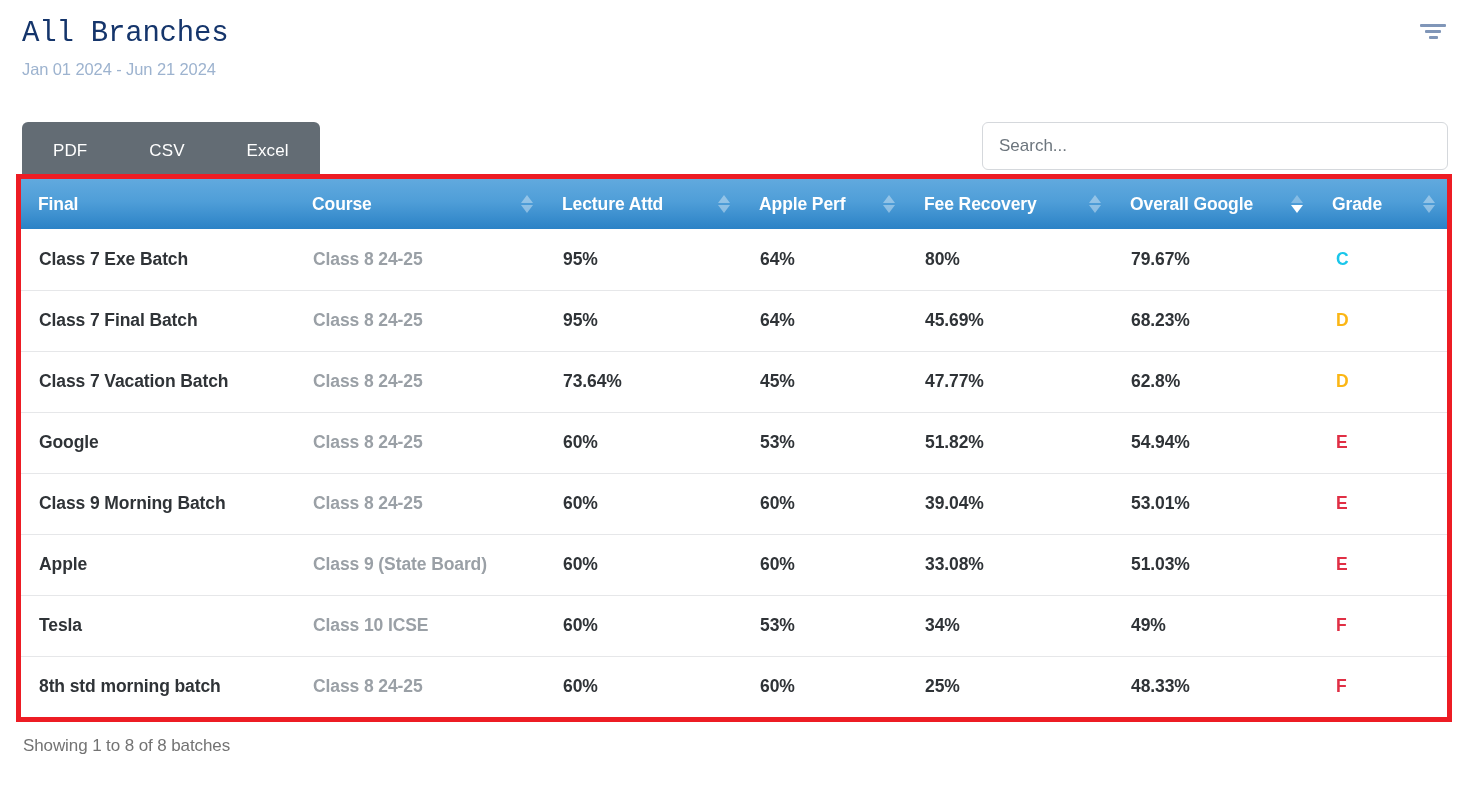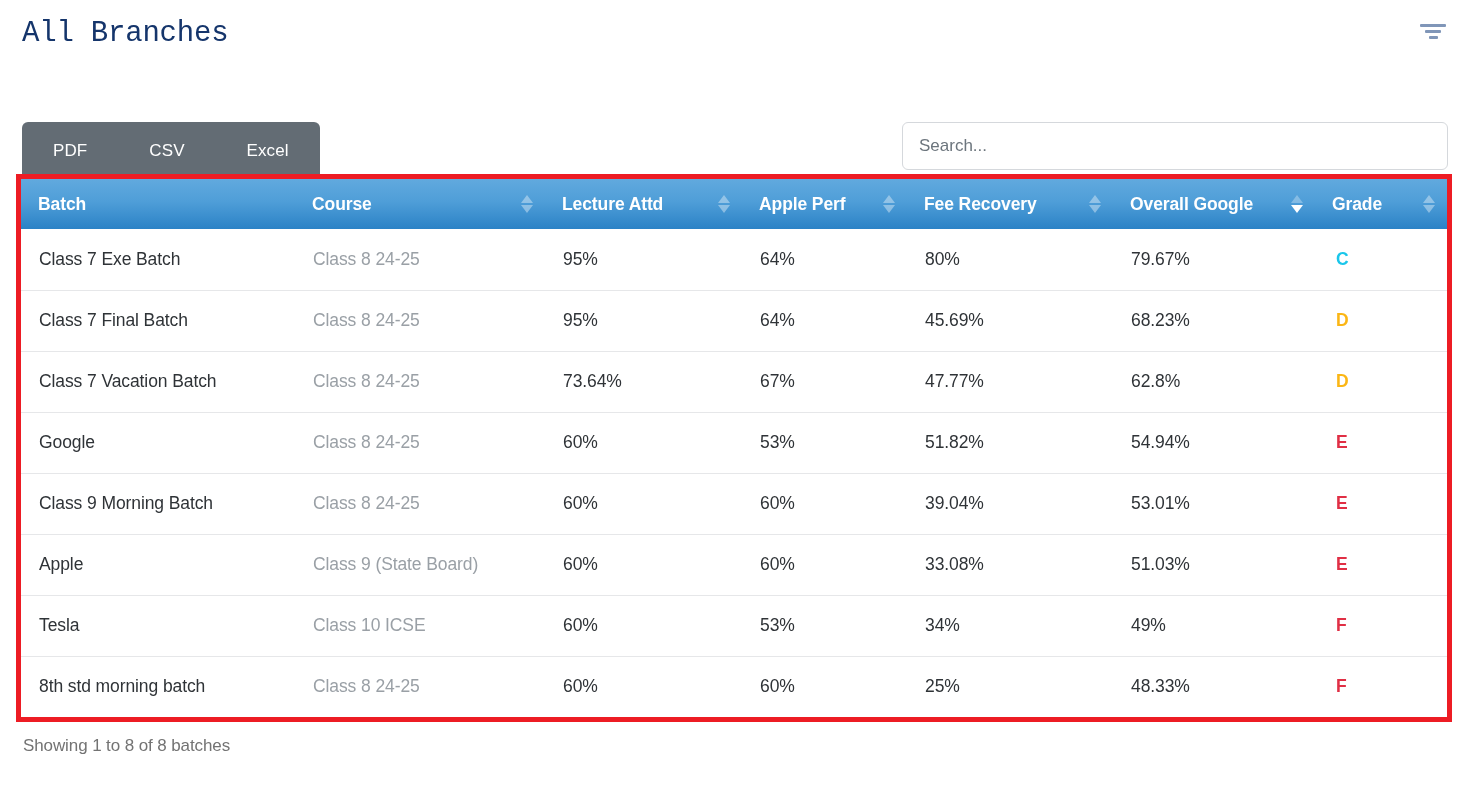--- a/index.html
+++ b/index.html
@@ -63,21 +63,21 @@
     font-size: 17px;
     font-family: "Liberation Sans", sans-serif;
     padding: 0 31px;
     cursor: pointer;
     line-height: 46px;
     letter-spacing: 0.1px;
   }
 
   .search-input {
     position: absolute; right: 0; top: 0;
-    width: 546px; height: 48px;
+    width: 466px; height: 48px;
     border: 1px solid #d5d8dc;
     border-radius: 6px;
     background: #fff;
     font-size: 17px;
     font-family: "Liberation Sans", sans-serif;
     color: #33383d;
     padding: 0 16px;
     outline: none;
   }
   .search-input::placeholder { color: #6c757d; }
@@ -134,20 +134,21 @@
 
   tbody td {
     height: 61px;
     font-size: 17.5px;
     color: #2f3337;
     padding: 0 0 0 18px;
     vertical-align: middle;
     border-top: 1px solid #e6e7e9;
     letter-spacing: -0.1px;
     background: #ffffff;
+    font-weight: bold;
   }
   tbody tr:first-child td { border-top: none; }
 
   td.col-course { color: #9aa0a6; }
   td.col-grade { font-weight: bold; padding-left: 21px; }
 
   
   col.c-batch   { width: 274px; }
   col.c-course  { width: 250px; }
   col.c-lecture { width: 197px; }
@@ -165,20 +166,21 @@
     letter-spacing: -0.1px;
   }
 </style>
 </head>
 <body>
 
 <div class="page">
 
   <div class="page-head">
     <h1 class="page-title">All Branches</h1>
+    <div class="page-subtitle">Jan 01 2024 - Jun 21 2024</div>
   </div>
 
   <button class="filter-icon-btn">
     <i></i>
     <i></i>
     <i></i>
   </button>
 
   <div class="toolbar">
     <div class="export-group">
@@ -196,21 +198,21 @@
           <col class="c-course">
           <col class="c-lecture">
         <col class="c-exam">
           <col class="c-fee">
           <col class="c-overall">
           <col class="c-grade">
       </colgroup>
       <thead>
         <tr>
           <th>
-            <span>Batch</span>
+            <span>Final</span>
           </th>
           <th>
             <span>Course</span>
             <span class="sorter">
                 <span class="car-up"></span>
                 <span class="car-dn"></span>
               </span>
           </th>
           <th>
             <span>Lecture Attd</span>
@@ -265,21 +267,21 @@
             <td class="col-lecture">95%</td>
             <td class="col-exam">64%</td>
             <td class="col-fee">45.69%</td>
             <td class="col-overall">68.23%</td>
             <td class="col-grade" style="color: rgb(251, 182, 21);">D</td>
           </tr>
           <tr>
             <td class="col-batch">Class 7 Vacation Batch</td>
             <td class="col-course">Class 8 24-25</td>
             <td class="col-lecture">73.64%</td>
-            <td class="col-exam">67%</td>
+            <td class="col-exam">45%</td>
             <td class="col-fee">47.77%</td>
             <td class="col-overall">62.8%</td>
             <td class="col-grade" style="color: rgb(251, 182, 21);">D</td>
           </tr>
           <tr>
             <td class="col-batch">Google</td>
             <td class="col-course">Class 8 24-25</td>
             <td class="col-lecture">60%</td>
             <td class="col-exam">53%</td>
             <td class="col-fee">51.82%</td>

